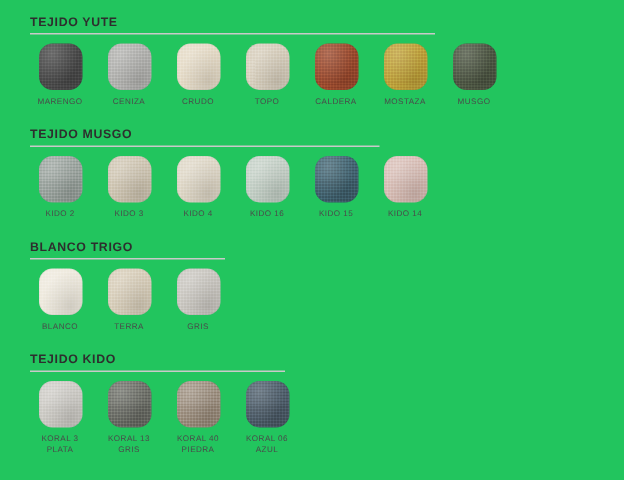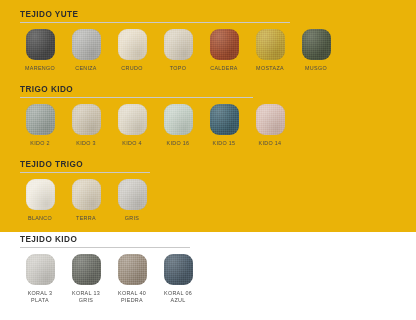--- a/index.html
+++ b/index.html
@@ -11,22 +11,22 @@
     width: 416px;
     height: 320px;
     overflow: hidden;
     font-family: "Liberation Sans", sans-serif;
     color: #3a3a3a;
     -webkit-font-smoothing: antialiased;
   }
   #page {
     position: relative;
     width: 416px;
-    height: 232px;
-    background: #eab308;
+    height: 320px;
+    background: #22c55e;
     box-sizing: border-box;
     padding: 8px 0 0 20px;
   }
   .section {
     position: relative;
   }
   .section-header {
     position: relative;
   }
   .section-title {
@@ -134,21 +134,21 @@
         </div>
         <div class="swatch-cell">
           <div class="swatch-chip" style="background: rgb(78, 87, 68);"></div>
           <div class="swatch-label">MUSGO</div>
         </div>
       </div>
   </div>
 
   <div class="section" id="sec-kido">
     <div class="section-header">
-      <div class="section-title">TRIGO KIDO</div>
+      <div class="section-title">TEJIDO MUSGO</div>
       <div class="section-rule" style="width: 233px;"></div>
     </div>
     <div class="swatch-row">
         <div class="swatch-cell">
           <div class="swatch-chip" style="background: rgb(154, 163, 158);"></div>
           <div class="swatch-label">KIDO 2</div>
         </div>
         <div class="swatch-cell">
           <div class="swatch-chip" style="background: rgb(207, 197, 178);"></div>
           <div class="swatch-label">KIDO 3</div>
@@ -167,21 +167,21 @@
         </div>
         <div class="swatch-cell">
           <div class="swatch-chip" style="background: rgb(216, 189, 181);"></div>
           <div class="swatch-label">KIDO 14</div>
         </div>
       </div>
   </div>
 
   <div class="section" id="sec-trigo">
     <div class="section-header">
-      <div class="section-title">TEJIDO TRIGO</div>
+      <div class="section-title">BLANCO TRIGO</div>
       <div class="section-rule" style="width: 130px;"></div>
     </div>
     <div class="swatch-row">
         <div class="swatch-cell">
           <div class="swatch-chip" style="background: rgb(239, 234, 222);"></div>
           <div class="swatch-label">BLANCO</div>
         </div>
         <div class="swatch-cell">
           <div class="swatch-chip" style="background: rgb(217, 207, 187);"></div>
           <div class="swatch-label">TERRA</div>

